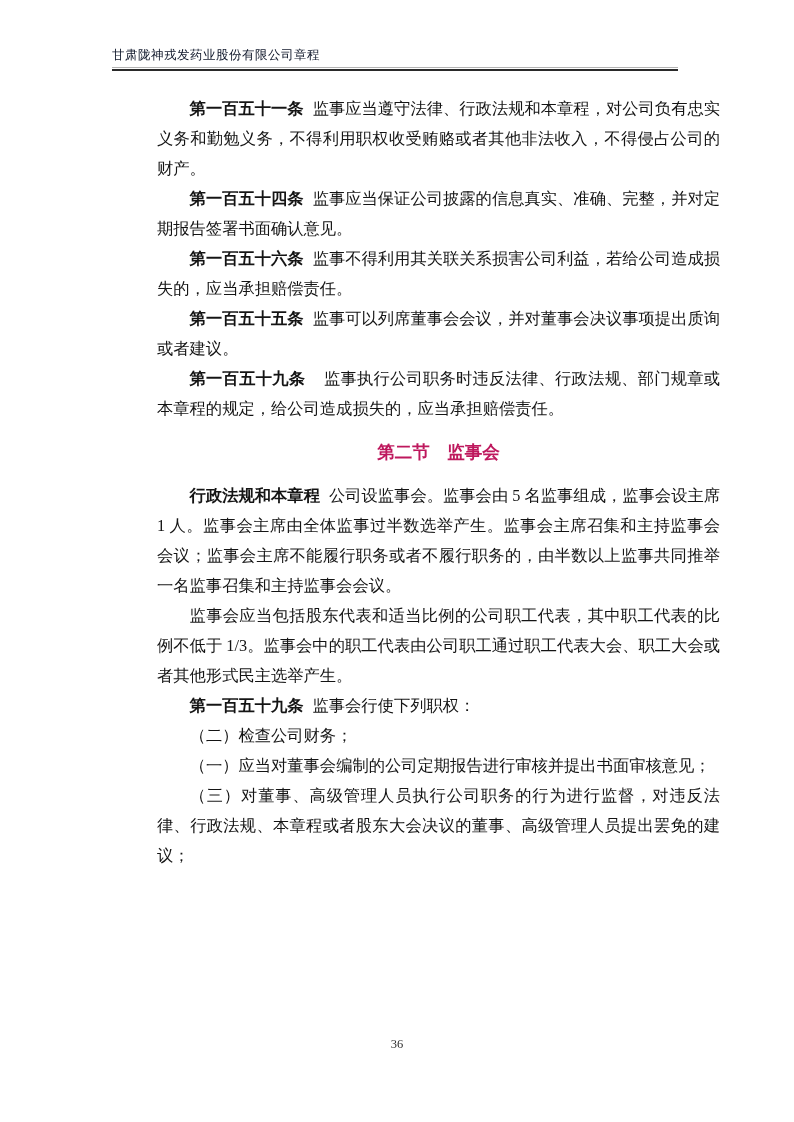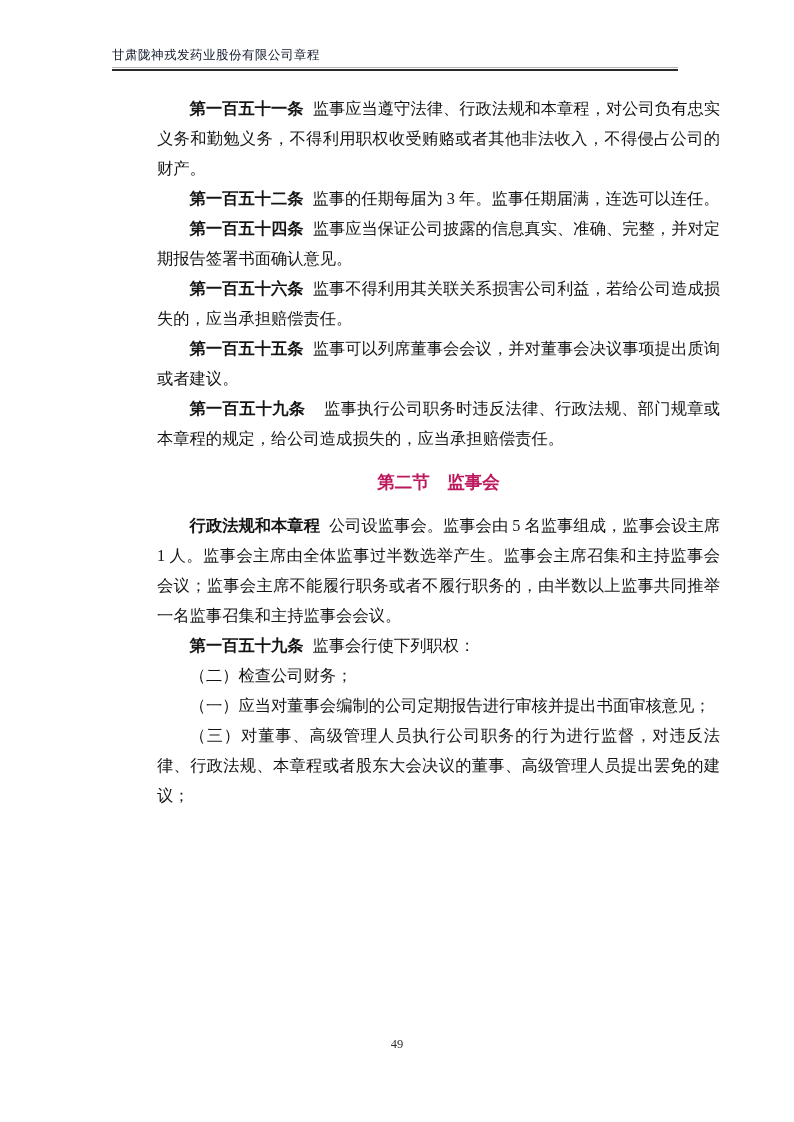--- a/index.html
+++ b/index.html
@@ -90,43 +90,43 @@
   <div class="doc-header">
     <div class="header-title">甘肃陇神戎发药业股份有限公司章程</div>
     <div class="header-rule-thin"></div>
     <div class="header-rule-thick"></div>
   </div>
 
   <div class="doc-body">
 
     <p class="para"><b class="art-label">第一百五十一条</b><span>监事应当遵守法律、行政法规和本章程，对公司负有忠实义务和勤勉义务，不得利用职权收受贿赂或者其他非法收入，不得侵占公司的财产。</span></p>
 
-    <p class="para"><b class="art-label">第一百五十二条</b><span>监事的任期每届为 3 年。监事任期届满，连选可以连任。</span></p>
 
 
     <p class="para"><b class="art-label">第一百五十四条</b><span>监事应当保证公司披露的信息真实、准确、完整，并对定期报告签署书面确认意见。</span></p>
 
     <p class="para"><b class="art-label">第一百五十六条</b><span>监事不得利用其关联关系损害公司利益，若给公司造成损失的，应当承担赔偿责任。</span></p>
 
     <p class="para"><b class="art-label">第一百五十五条</b><span>监事可以列席董事会会议，并对董事会决议事项提出质询或者建议。</span></p>
 
     <p class="para"><b class="art-label wide-gap">第一百五十九条</b><span>监事执行公司职务时违反法律、行政法规、部门规章或本章程的规定，给公司造成损失的，应当承担赔偿责任。</span></p>
 
     <p class="para section-heading"><span class="section-number">第二节</span><span>监事会</span></p>
 
     <p class="para"><b class="art-label">行政法规和本章程</b><span>公司设监事会。监事会由 5 名监事组成，监事会设主席 1 人。监事会主席由全体监事过半数选举产生。监事会主席召集和主持监事会会议；监事会主席不能履行职务或者不履行职务的，由半数以上监事共同推举一名监事召集和主持监事会会议。</span></p>
 
+    <p class="para"><b class="art-label"></b><span>监事会应当包括股东代表和适当比例的公司职工代表，其中职工代表的比例不低于 1/3。监事会中的职工代表由公司职工通过职工代表大会、职工大会或者其他形式民主选举产生。</span></p>
 
     <p class="para"><b class="art-label">第一百五十九条</b><span>监事会行使下列职权：</span></p>
 
     <p class="para"><b class="art-label"></b><span>（二）检查公司财务；</span></p>
 
     <p class="para"><b class="art-label"></b><span>（一）应当对董事会编制的公司定期报告进行审核并提出书面审核意见；</span></p>
 
     <p class="para"><b class="art-label"></b><span>（三）对董事、高级管理人员执行公司职务的行为进行监督，对违反法律、行政法规、本章程或者股东大会决议的董事、高级管理人员提出罢免的建议；</span></p>
 
   </div>
 
   <div class="doc-footer">
-    <span>49</span>
+    <span>36</span>
   </div>
 
 </div>
 
 </body></html>

